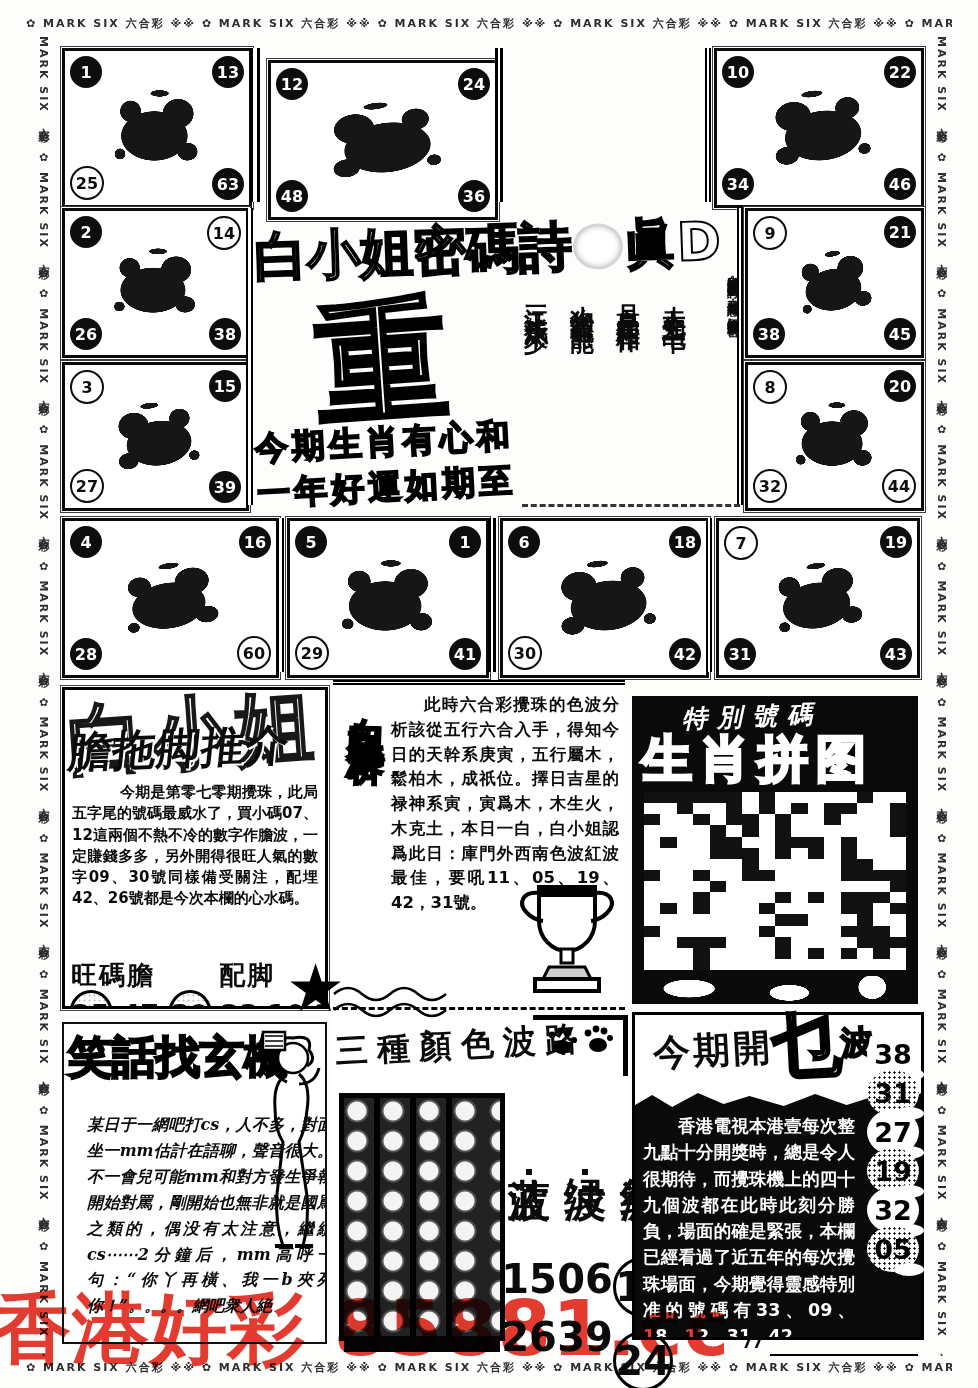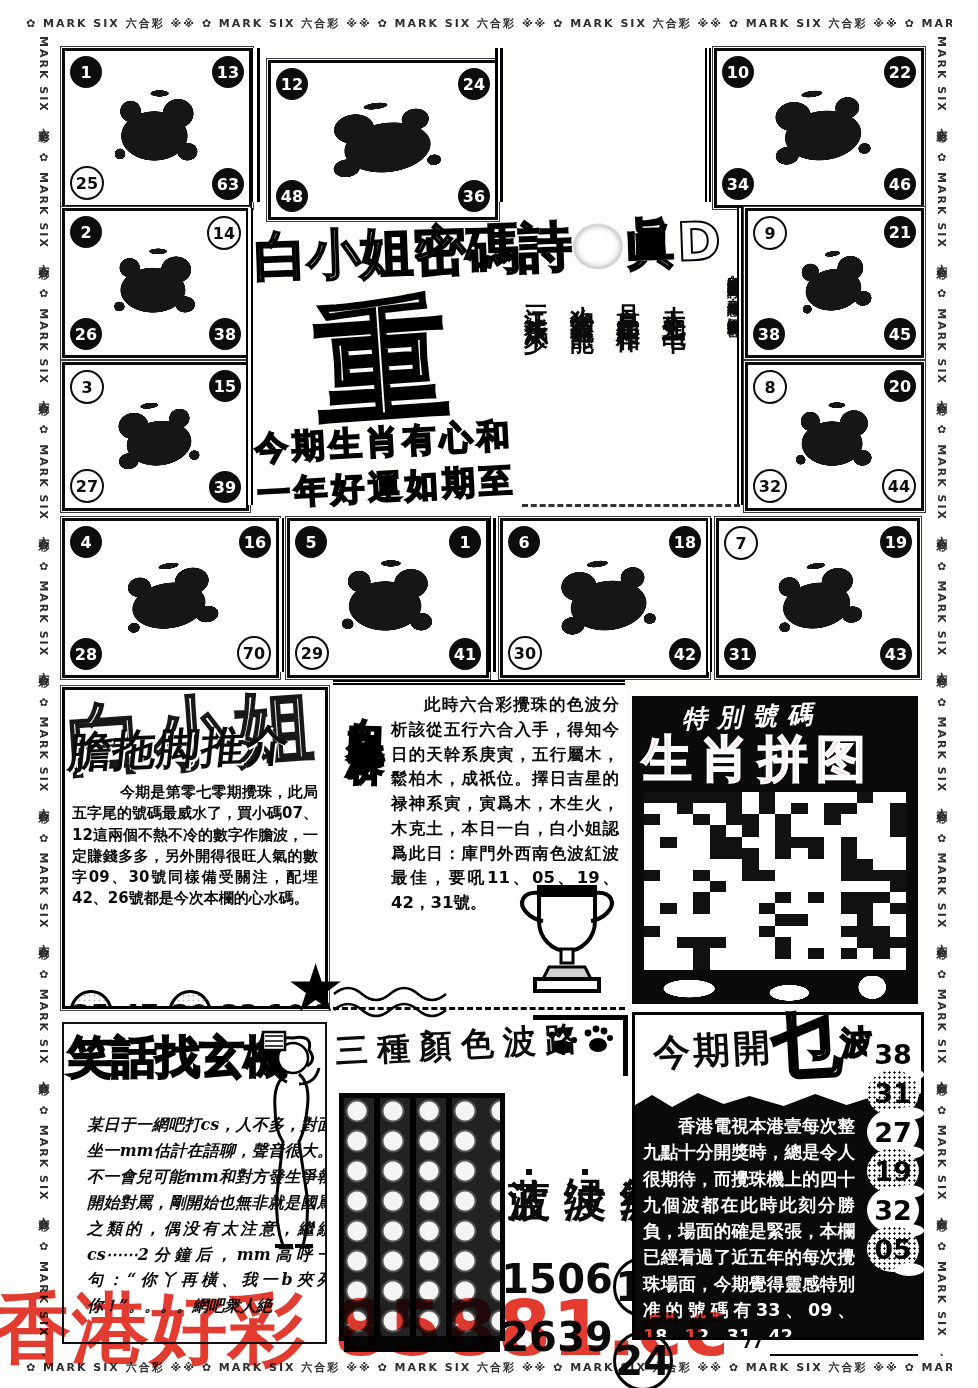--- a/index.html
+++ b/index.html
@@ -70,21 +70,21 @@
              letter-spacing:6px;transform:rotate(2deg);}
   .cw-body{position:absolute;left:58px;top:8px;width:228px;font-size:16.5px;font-weight:bold;
            line-height:1.5;text-align:justify;text-indent:2em;}
   .trophy{position:absolute;right:2px;bottom:6px;}
   
   .pz-topline{position:absolute;left:634px;top:676px;width:240px;font-size:11px;color:#333;
               font-weight:bold;text-decoration:line-through;letter-spacing:1px;margin-top:20px;}
   #puzzle{position:absolute;left:632px;top:696px;width:286px;height:308px;background:#0a0a0a;}
   .pz-badge{position:absolute;left:50px;top:4px;font-size:25px;font-weight:900;color:#fff;
             font-style:italic;letter-spacing:10px;transform:rotate(-2deg);}
-  .pz-title{position:absolute;left:10px;top:30px;font-size:50px;font-weight:400;color:#f9a8d4;
+  .pz-title{position:absolute;left:10px;top:30px;font-size:50px;font-weight:700;color:#eab308;
             -webkit-text-stroke:3px #fff;letter-spacing:8px;}
   .pz-grid{position:absolute;left:12px;top:96px;width:262px;height:178px;background:#fff;
            display:grid;grid-template-rows:repeat(16,1fr);grid-template-columns:repeat(16,1fr);}
   .pz-grid i{background:#111;}
   .pz-foot{position:absolute;left:0;bottom:0;width:100%;height:28px;background:#0a0a0a;
            background-image:radial-gradient(ellipse 26px 9px at 20% 45%,#fff 97%,transparent),
            radial-gradient(ellipse 20px 8px at 55% 60%,#fff 97%,transparent),
            radial-gradient(ellipse 14px 12px at 84% 40%,#fff 97%,transparent);}
   
   #joke{position:absolute;left:62px;top:1022px;width:261px;height:318px;border:2px solid #111;
@@ -198,21 +198,21 @@
     <span class="num d tr">20</span>
     <span class="num l bl">32</span>
     <span class="num l br">44</span>
   </div>
 
   <div class="pic" style="left:62px;top:518px;width:211px;height:154px">
     <div class="ink inkC"></div>
     <span class="num d tl">4</span>
     <span class="num d tr">16</span>
     <span class="num d bl">28</span>
-    <span class="num l br">70</span>
+    <span class="num l br">60</span>
   </div>
   <div class="pic" style="left:287px;top:518px;width:196px;height:154px">
     <div class="ink"></div>
     <span class="num d tl">5</span>
     <span class="num d tr">1</span>
     <span class="num l bl">29</span>
     <span class="num d br">41</span>
   </div>
   <div class="pic" style="left:500px;top:518px;width:203px;height:154px">
     <div class="ink inkB"></div>
@@ -256,20 +256,25 @@
       <div>今期生肖有心和</div>
       <div>一年好運如期至</div>
     </div>
     <div class="pdash"></div>
   </div>
 
   <div id="tips">
     <div class="tips-bg">白小姐</div>
     <div class="tips-title">膽拖脚推介</div>
     <div class="tips-body">今期是第零七零期攪珠，此局五字尾的號碼最威水了，買小碼07、12這兩個不熱不冷的數字作膽波，一定賺錢多多，另外開得很旺人氣的數字09、30號同樣備受關注，配埋42、26號都是今次本欄的心水碼。</div>
+    <div class="tips-labels">
+      <span>旺碼膽</span>
+      <span style="display:inline-block;width:42px"></span>
+      <span>配脚</span>
+    </div>
     <div class="tips-nums" style="top:300px">
       <span class="circ">25</span>
       <span>47</span>
       <span class="circ">39</span>
       <span>23</span>
       <span>10</span>
       <span>34</span>
     </div>
   </div>
 

